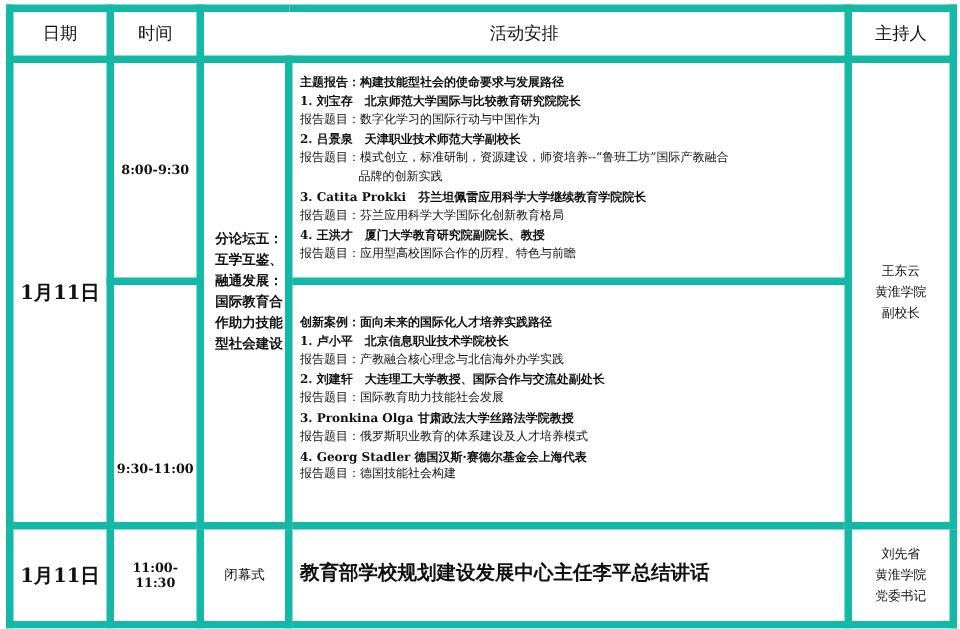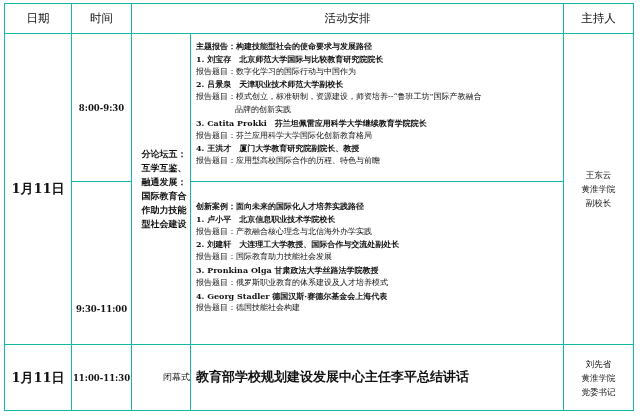--- a/index.html
+++ b/index.html
@@ -1,20 +1,20 @@
 <!DOCTYPE html>
 <html><head>
 <meta charset="utf-8">
 <style>
   html, body { margin: 0; padding: 0; background: #ffffff; }
   body { width: 640px; height: 419px; position: relative; overflow: hidden;
          font-family: "DejaVu Serif", "Liberation Serif", serif; color: #111; }
   table.sched { position: absolute; left: 4px; top: 3px; border-collapse: collapse;
                 width: 629px; table-layout: fixed; }
-  table.sched td, table.sched th { border: 1px solid #14b8a6; padding: 0; vertical-align: middle; }
+  table.sched td, table.sched th { border: 5px solid #14b8a6; padding: 0; vertical-align: middle; }
   th { font-family: "DejaVu Sans", "Liberation Sans", sans-serif; font-weight: normal;
        font-size: 11.5px; height: 29px; text-align: center; }
   td.center { text-align: center; }
   .date { font-size: 13px; font-weight: bold; }
   .time { font-size: 8.5px; font-weight: bold; }
   .forum { font-size: 9px; font-weight: bold; line-height: 14px; text-align: center;
            padding-left: 6px !important; }
   .activity { font-size: 8px; line-height: 12.8px; padding: 0 4px 0 5px !important; }
   .activity .line { white-space: nowrap; }
   .activity .b { font-weight: bold; }
@@ -82,21 +82,21 @@
       <div class="line b">3. Pronkina Olga 甘肃政法大学丝路法学院教授</div>
       <div class="line">报告题目：俄罗斯职业教育的体系建设及人才培养模式</div>
       <div class="line b">4. Georg Stadler 德国汉斯·赛德尔基金会上海代表</div>
       <div class="line">报告题目：德国技能社会构建</div>
     </td>
   </tr>
 
   <tr style="height:66px">
     <td class="center date">1月11日</td>
     <td class="center time">11:00-11:30</td>
-    <td class="center closing-act" style="font-weight:normal; font-size:9px;text-align:right;">闭幕式</td>
+    <td class="center closing-act" style="font-weight:normal; font-size:9px;">闭幕式</td>
     <td class="activity" style="font-weight:bold; font-size:13px;">教育部学校规划建设发展中心主任李平总结讲话</td>
     <td class="host">
       <div>刘先省</div>
       <div>黄淮学院</div>
       <div>党委书记</div>
     </td>
   </tr>
 </tbody>
   </table>
 

